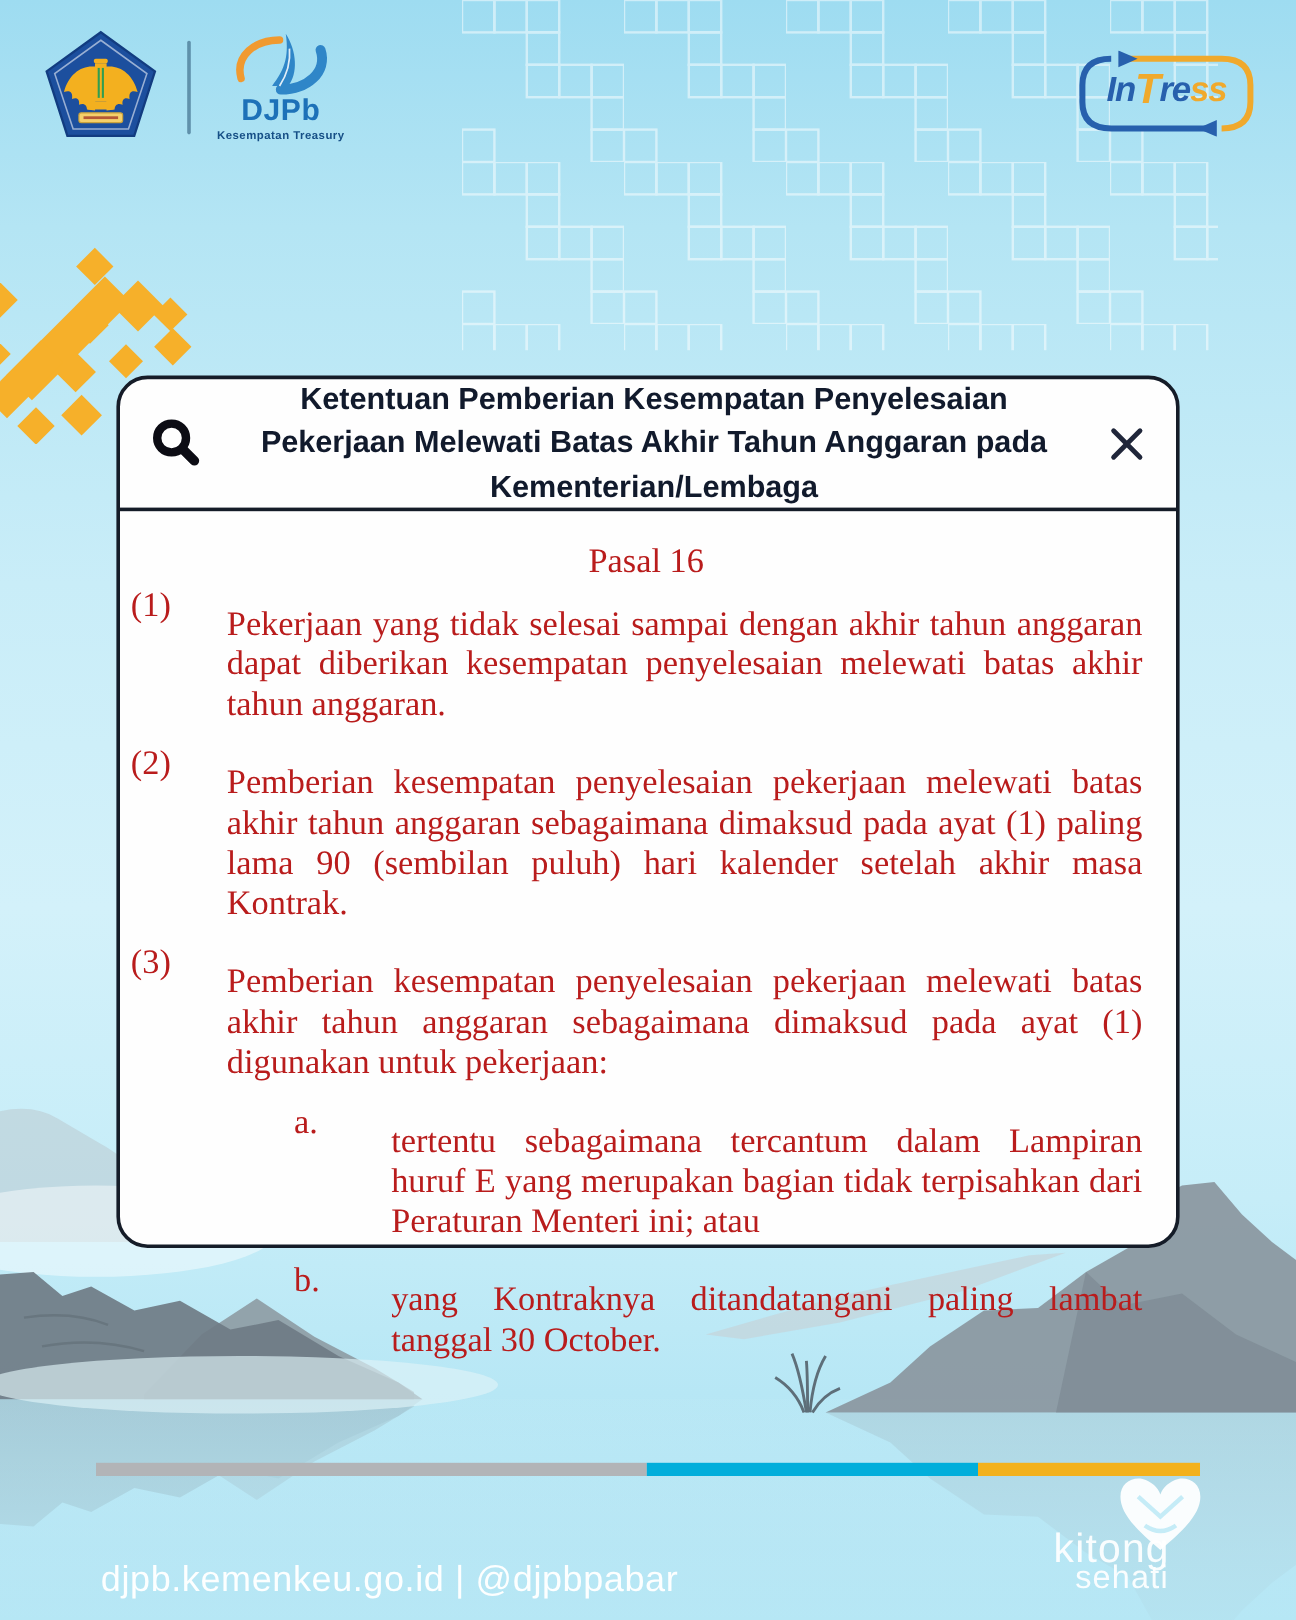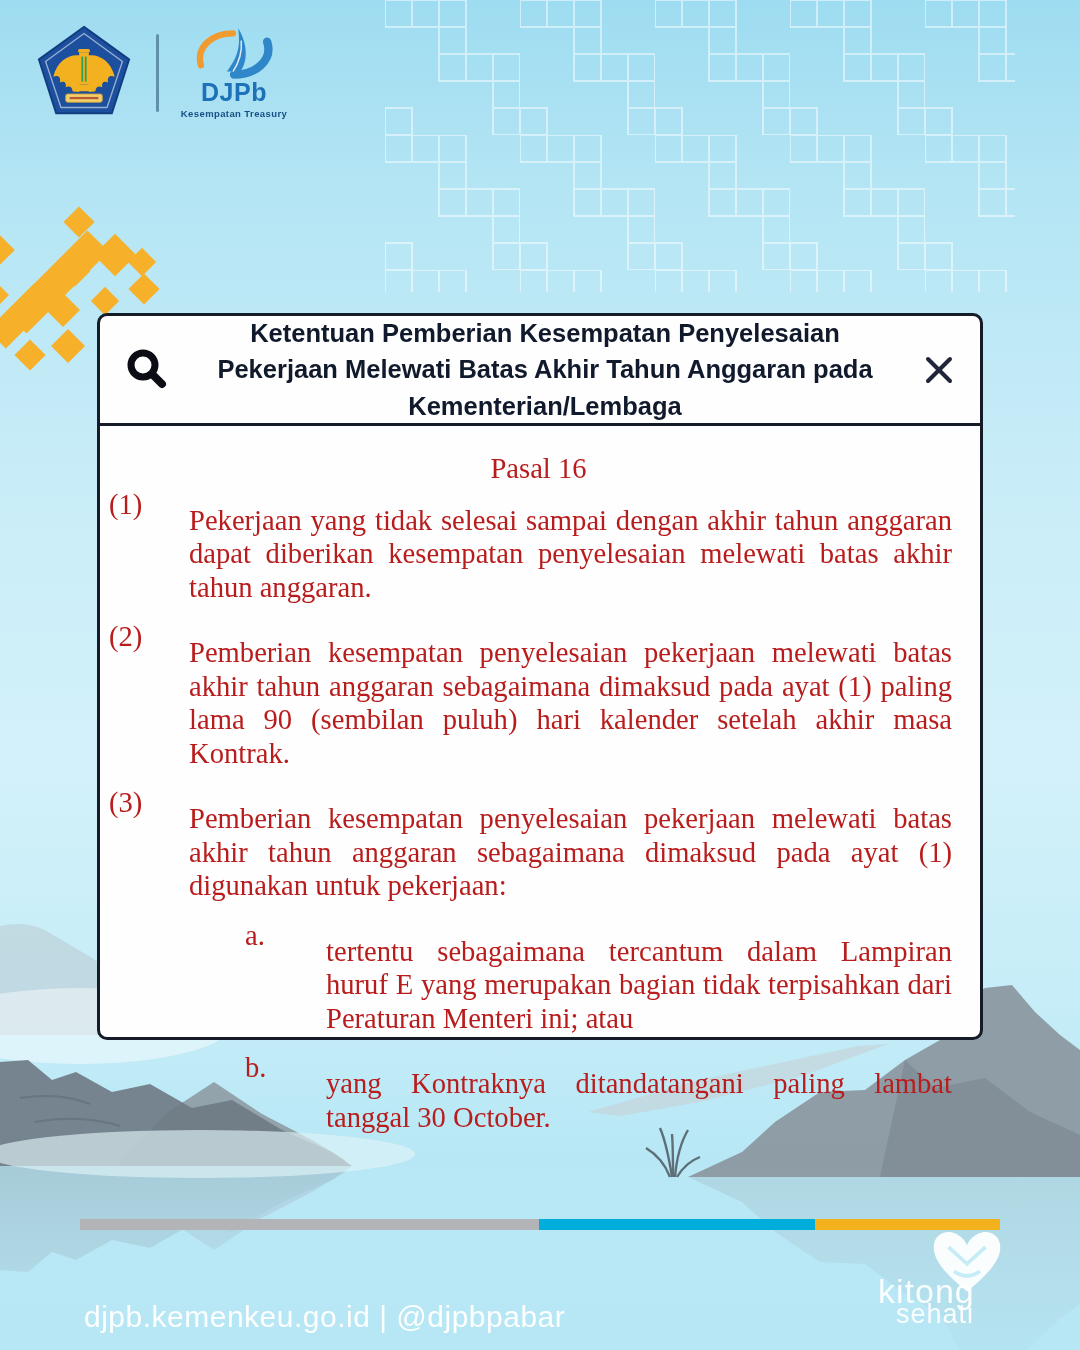--- a/index.html
+++ b/index.html
@@ -20,21 +20,21 @@
   .intress-text .b{color:#2760ad;} .intress-text .y{color:#f0a92c;}
   .intress-text .tall{font-size:35px;vertical-align:-2px;}
 
   
   .grid-pattern{left:385px;top:0;width:630px;height:292px;opacity:.5;}
   .diamonds{left:-30px;top:195px;width:230px;height:175px;}
   .mountains{left:0;top:830px;width:1080px;height:520px;}
 
   
   .popup{left:97px;top:313px;width:886px;height:727px;background:#fefefe;
-    border:3px solid #151c28;border-radius:10px;box-sizing:border-box;}
+    border:3px solid #151c28;border-radius:26px;box-sizing:border-box;}
   .popup-header{display:flex;align-items:center;height:110px;border-bottom:3px solid #151c28;
     padding:0 22px 0 24px;gap:14px;box-sizing:border-box;}
   .popup-title{flex:1;text-align:center;font-weight:700;font-size:25.5px;line-height:1.42;
     color:#111a2c;max-width:716px;margin:0 auto;}
   .icon-btn{flex:0 0 auto;display:flex;align-items:center;justify-content:center;}
   .popup-body{padding:26px 12px 0 9px;font-family:"Liberation Serif",serif;
     font-size:28.6px;line-height:33.5px;color:#b91c1c;}
   .pasal-heading{text-align:center;margin:0 0 2px 0;font-weight:400;}
   .clause{display:flex;}
   .cnum{flex:0 0 64px;}
@@ -152,20 +152,29 @@
     <svg width="96" height="60" viewBox="0 0 90 58">
       <path d="M13,40 C8,22 24,9 44,9" stroke="#f09a30" stroke-width="6" fill="none" stroke-linecap="round"></path>
       <path d="M77,17 C83,35 66,49 45,49" stroke="#2f86c8" stroke-width="8" fill="none" stroke-linecap="round"></path>
       <path d="M38,46 C47,34 52,24 49,4 C58,18 59,36 51,46 Z" fill="#2f86c8"></path>
       <path d="M44,46 C50,37 53,28 52,16" stroke="#ffffff" stroke-width="1.4" fill="none" opacity=".85"></path>
     </svg>
     <div class="djpb-name">DJPb</div>
     <div class="djpb-sub">Kesempatan Treasury</div>
   </div>
 
+  <div class="abs intress">
+    <svg width="152" height="72" viewBox="0 0 152 72">
+      <path d="M40,7 H122 Q146,7 146,29 V43 Q146,65 122,65" stroke="#f0a92c" stroke-width="5" fill="none"></path>
+      <path d="M114,65 H30 Q6,65 6,43 V29 Q6,7 30,7" stroke="#2760ad" stroke-width="5" fill="none"></path>
+      <polygon points="36,0 52,7 36,14" fill="#2760ad"></polygon>
+      <polygon points="118,58 102,65 118,72" fill="#2760ad"></polygon>
+    </svg>
+    <div class="intress-text"><span class="b">In</span><span class="y tall">T</span><span class="b">re</span><span class="y">ss</span></div>
+  </div>
 
   <div class="abs popup">
     <div class="popup-header">
       <span class="icon-btn">
         <svg width="46" height="46" viewBox="0 0 46 46">
           <circle cx="19" cy="18" r="12" fill="none" stroke="#0c0c14" stroke-width="7"></circle>
           <line x1="28" y1="27" x2="38" y2="37" stroke="#0c0c14" stroke-width="8" stroke-linecap="round"></line>
         </svg>
       </span>
       <h1 class="popup-title">Ketentuan Pemberian Kesempatan Penyelesaian Pekerjaan Melewati Batas Akhir Tahun Anggaran pada Kementerian/Lembaga</h1>

